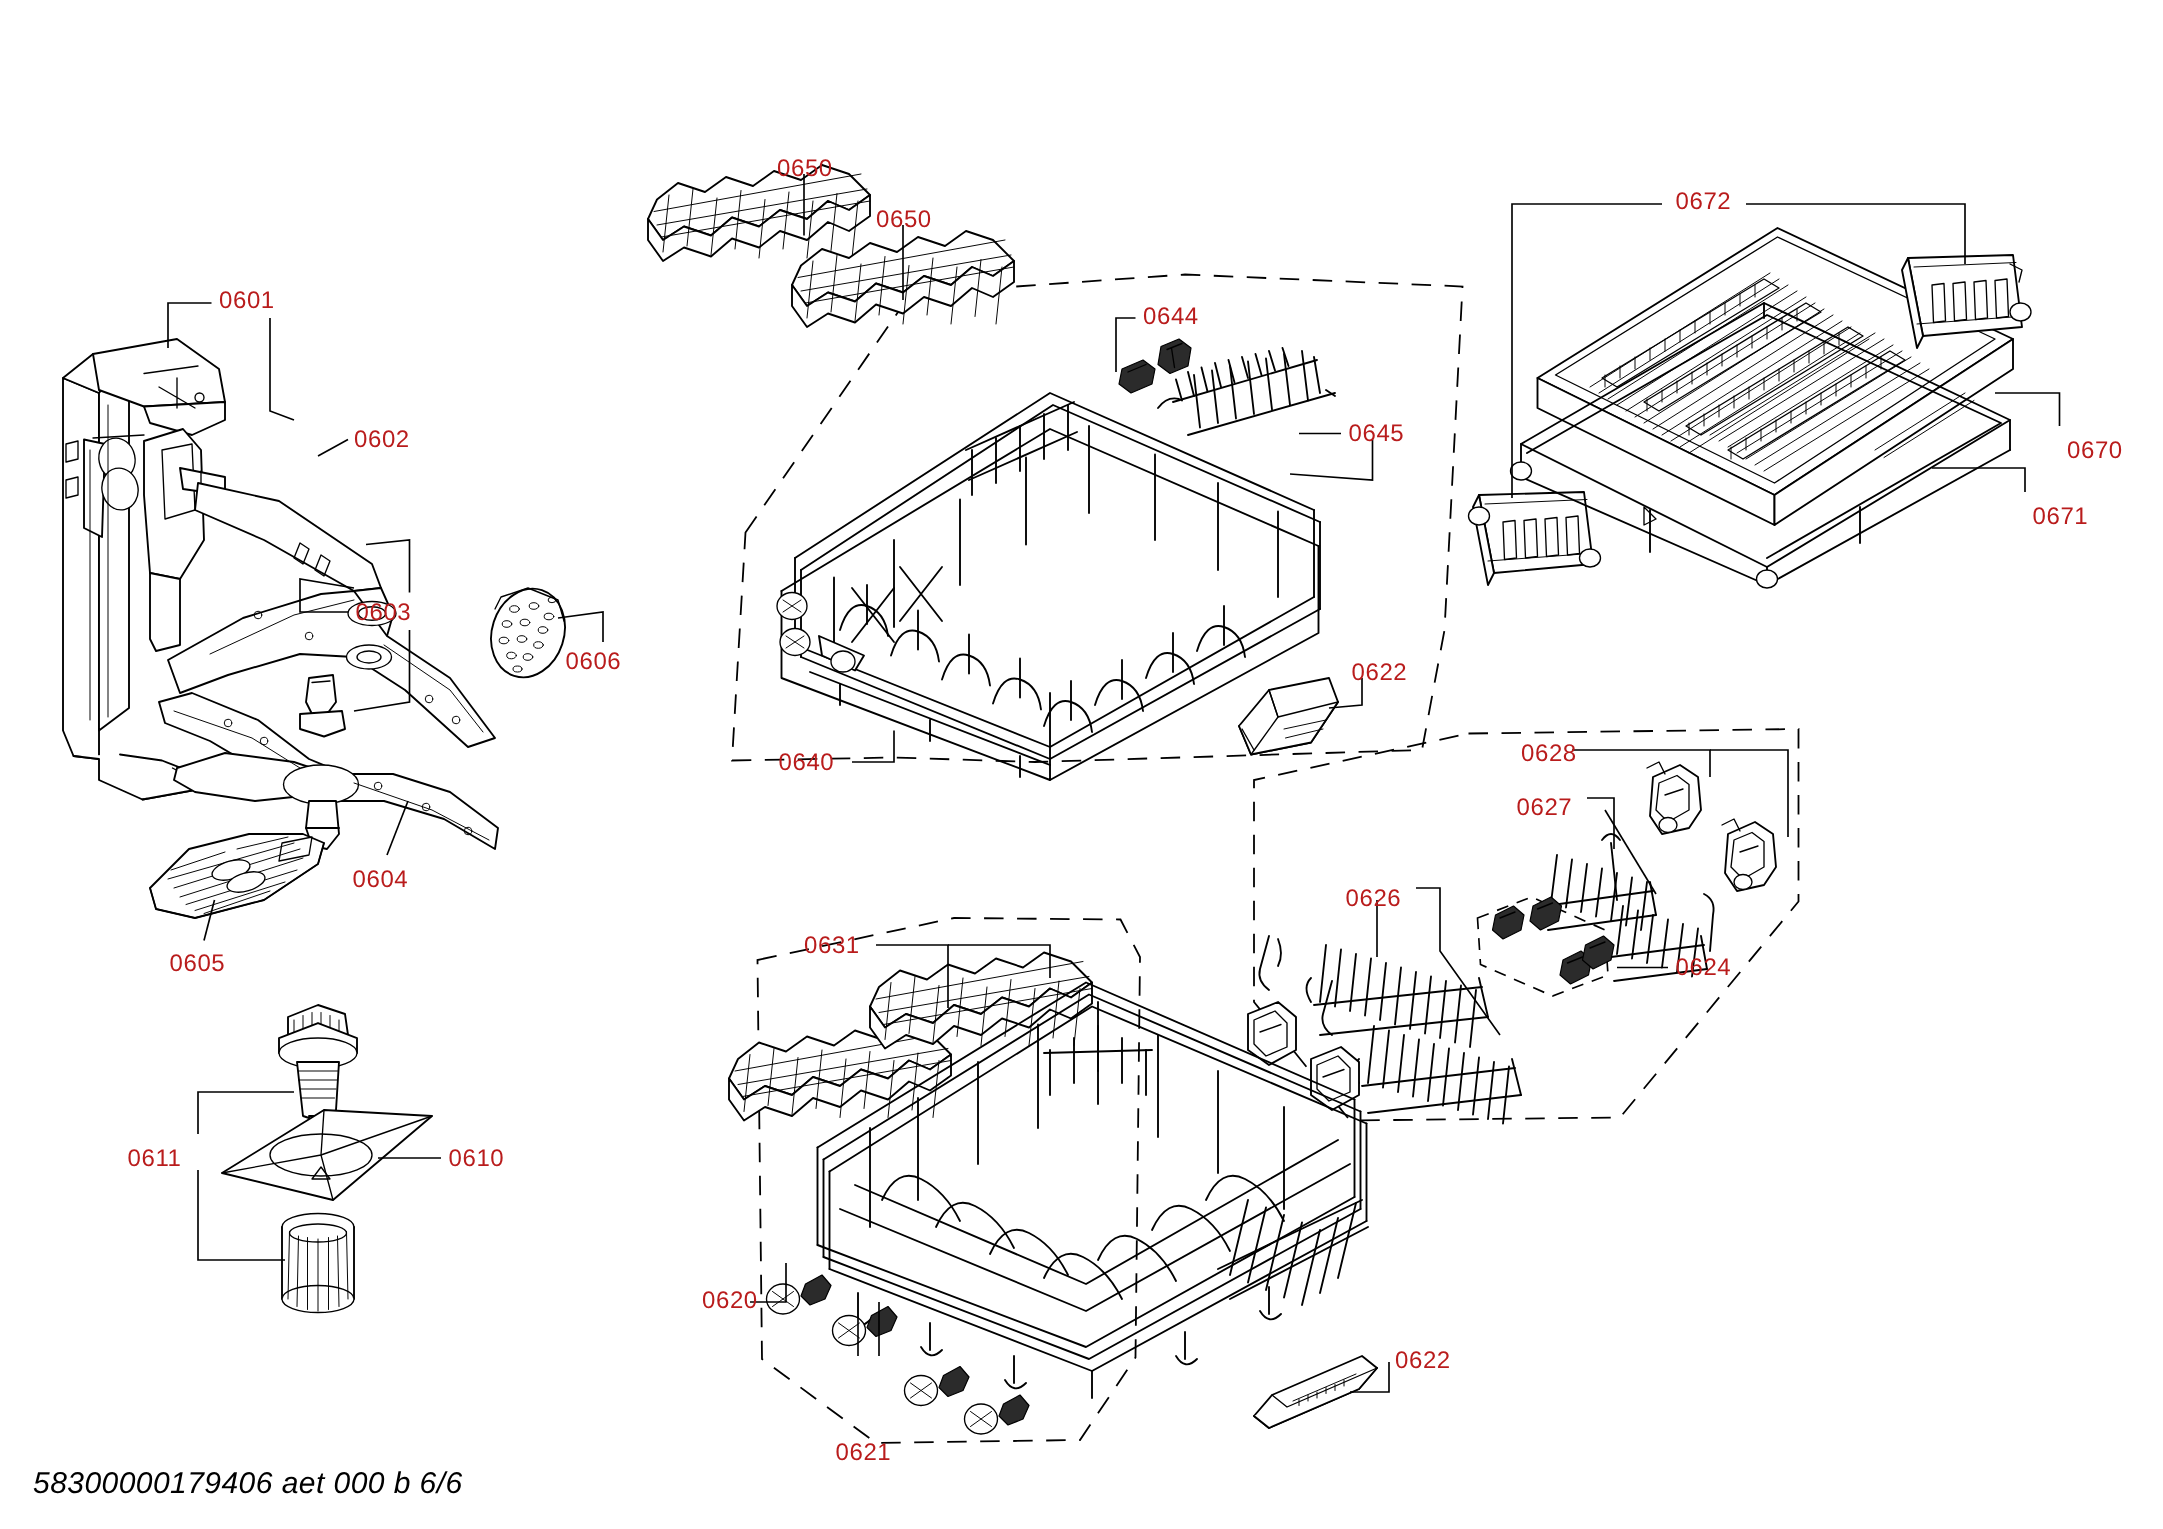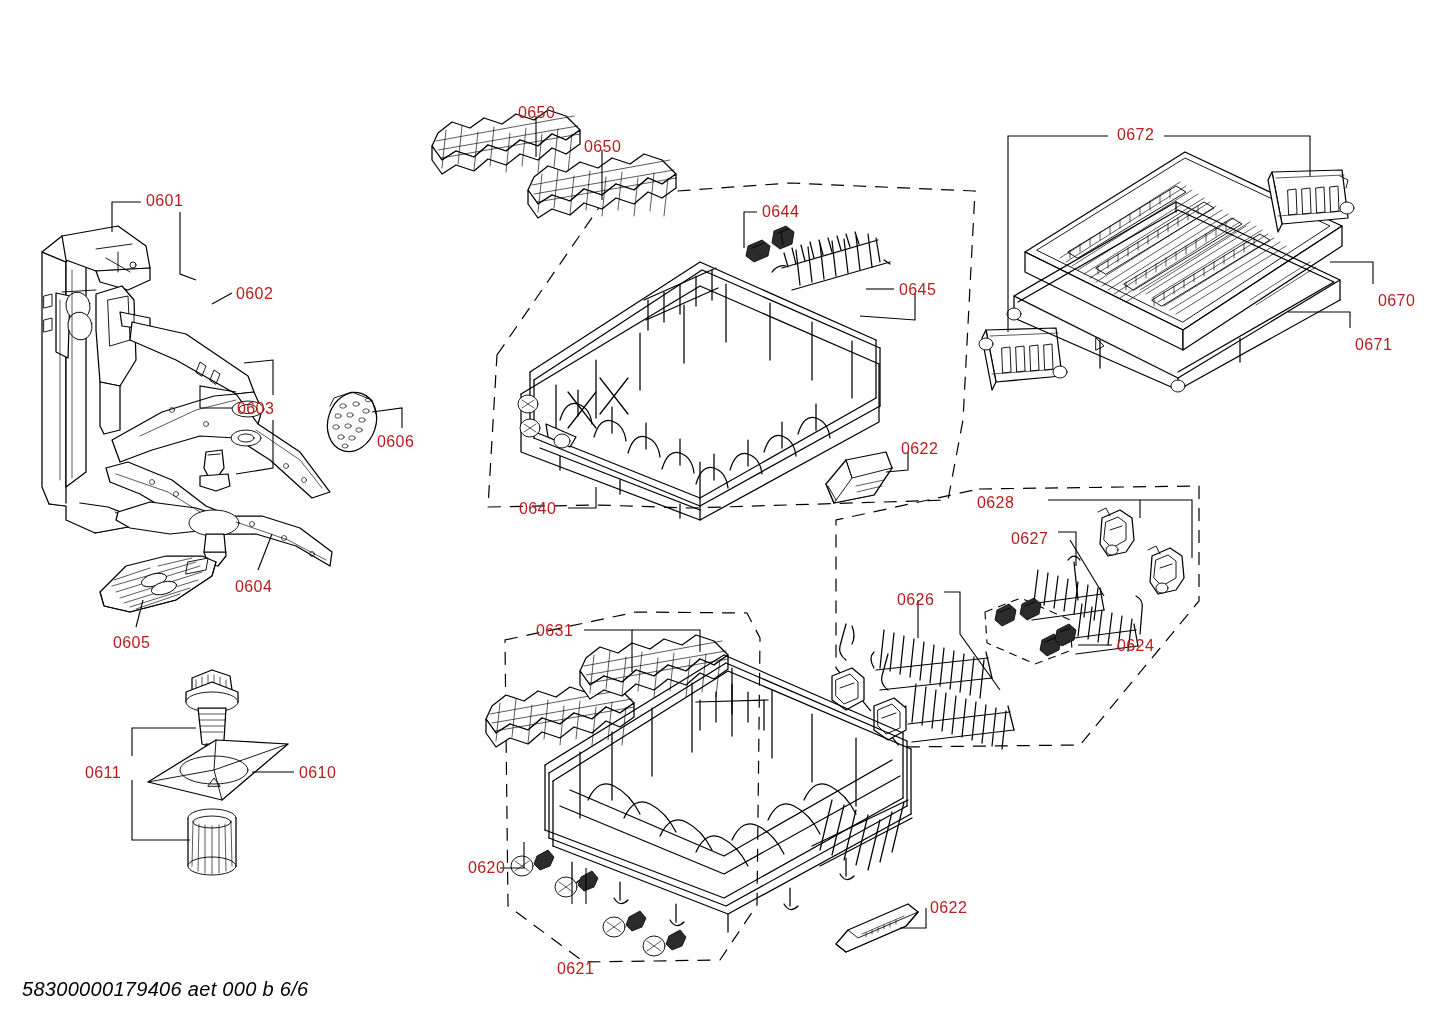--- a/index.html
+++ b/index.html
@@ -651,21 +651,21 @@
   <div class="lbl" style="left:584px;top:139px;">0650</div>
   <div class="lbl" style="left:762px;top:204px;">0644</div>
   <div class="lbl" style="left:899px;top:282px;">0645</div>
   <div class="lbl" style="left:519px;top:501px;">0640</div>
   <div class="lbl" style="left:901px;top:441px;">0622</div>
 
   <div class="lbl" style="left:1117px;top:127px;">0672</div>
   <div class="lbl" style="left:1378px;top:293px;">0670</div>
   <div class="lbl" style="left:1355px;top:337px;">0671</div>
 
-  <div class="lbl" style="left:977px;top:495px;">0628</div>
+  <div class="lbl" style="left:1014px;top:495px;">0628</div>
   <div class="lbl" style="left:1011px;top:531px;">0627</div>
   <div class="lbl" style="left:897px;top:592px;">0626</div>
   <div class="lbl" style="left:1117px;top:638px;">0624</div>
 
   <div class="lbl" style="left:536px;top:623px;">0631</div>
   <div class="lbl" style="left:468px;top:860px;">0620</div>
   <div class="lbl" style="left:557px;top:961px;">0621</div>
   <div class="lbl" style="left:930px;top:900px;">0622</div>
 
   <div id="footer">58300000179406 aet 000 b 6/6</div>

